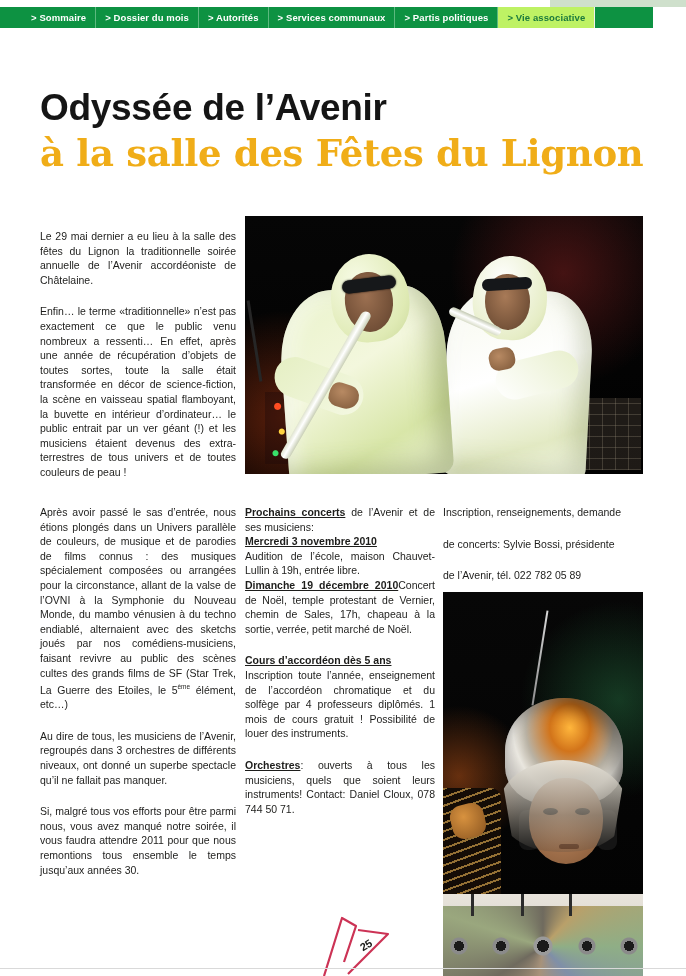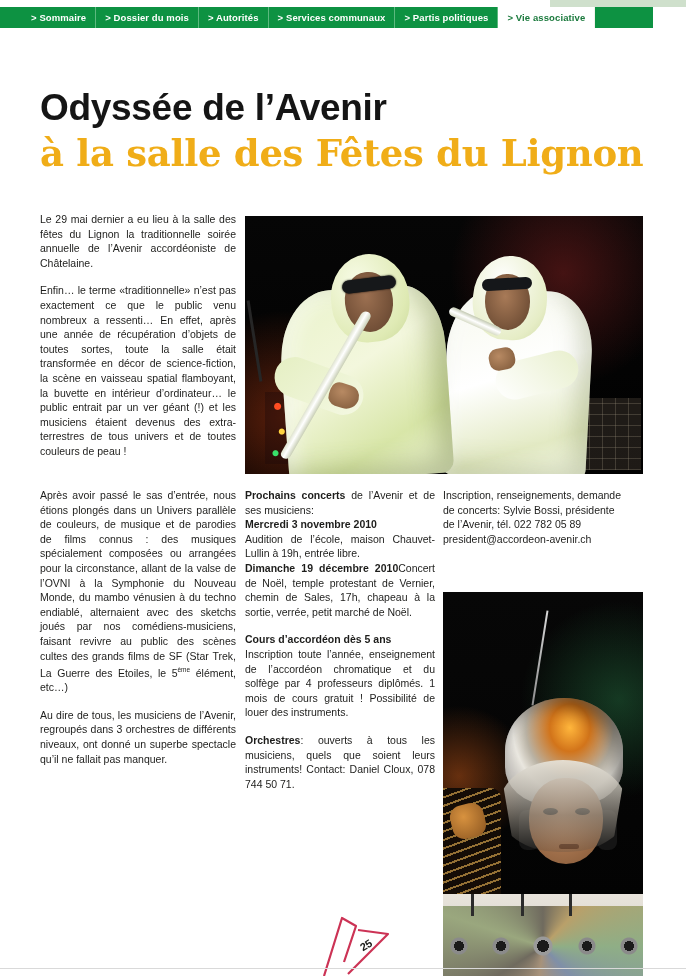--- a/index.html
+++ b/index.html
@@ -43,21 +43,21 @@
     padding: 0 9px 0 9px;
     font-size: 9.5px;
     font-weight: bold;
     color: #ffffff;
     white-space: nowrap;
     letter-spacing: 0.1px;
     border-right: 1px solid #5cb97f;
     line-height: 1;
   }
   .nav-item.active {
-    background: #ffffff;
+    background: #bef264;
     color: #1b7a3d;
     border-right: 1px solid #f2f2ed;
   }
   #topnav-tail {
     width: 58px;
     background: #0d9242;
   }
   #topnav-strip {
     position: absolute;
     left: 550px; top: 0;
@@ -89,24 +89,24 @@
   }
 
   
   .col {
     position: absolute;
     font-size: 10.5px;
     line-height: 14.6px;
     color: #1d1d1b;
     text-align: justify;
   }
-  .col p { margin: 0 0 13px 0; }
+  .col p { margin: 17px 0 13px 0; }
   .col p:last-child { margin-bottom: 0; }
   .lead b, .hd { font-weight: bold; }
-  .hd { display: inline; font-weight: bold; }
+  .hd { display: inline; font-weight: bold; text-decoration: underline; }
   sup { font-size: 6.5px; vertical-align: super; }
 
   #col1-top {
     left: 40px; top: 212px;
     width: 196px;
   }
   #col1-bottom {
     left: 40px; top: 488px;
     width: 196px;
   }
@@ -411,20 +411,21 @@
 </div>
 
 <div class="col" id="col1-top">
   <p>Le 29 mai dernier a eu lieu à la salle des fêtes du Lignon la traditionnelle soirée annuelle de l’Avenir accordéoniste de Châtelaine.</p>
   <p>Enfin… le terme «traditionnelle» n’est pas exactement ce que le public venu nombreux a ressenti… En effet, après une année de récupération d’objets de toutes sortes, toute la salle était transformée en décor de science-fiction, la scène en vaisseau spatial flamboyant, la buvette en intérieur d’ordinateur… le public entrait par un ver géant (!) et les musiciens étaient devenus des extra-terrestres de tous univers et de toutes couleurs de peau !</p>
 </div>
 
 <div class="col" id="col1-bottom">
   <p><span>Après avoir passé le sas d’entrée, nous étions plongés dans un Univers parallèle de couleurs, de musique et de parodies de films connus : des musiques spécialement composées ou arrangées pour la circonstance, allant de la valse de l’OVNI à la Symphonie du Nouveau Monde, du mambo vénusien à du techno endiablé, alternaient avec des sketchs joués par nos comédiens-musiciens, faisant revivre au public des scènes cultes des grands films de SF (Star Trek, La Guerre des Etoiles, le 5</span><sup>ème</sup><span> élément, etc…)</span></p>
   <p>Au dire de tous, les musiciens de l’Avenir, regroupés dans 3 orchestres de différents niveaux, ont donné un superbe spectacle qu’il ne fallait pas manquer.</p>
+  <p>Si, malgré tous vos efforts pour être parmi nous, vous avez manqué notre soirée, il vous faudra attendre 2011 pour que nous remontions tous ensemble le temps jusqu’aux années 30.</p>
 </div>
 
 <div class="col" id="col2">
   <p><span class="hd">Prochains concerts</span><span> de l’Avenir et de ses musiciens:</span><br><span class="hd">Mercredi 3 novembre 2010</span><br><span>Audition de l’école, maison Chauvet-Lullin à 19h, entrée libre.</span><br><span class="hd">Dimanche 19 décembre 2010</span><span>Concert de Noël, temple protestant de Vernier, chemin de Sales, 17h, chapeau à la sortie, verrée, petit marché de Noël.</span></p>
   <p><span class="hd">Cours d’accordéon dès 5 ans</span><br><span>Inscription toute l’année, enseignement de l’accordéon chromatique et du solfège par 4 professeurs diplômés. 1 mois de cours gratuit ! Possibilité de louer des instruments.</span></p>
   <p><span class="hd">Orchestres</span><span>: ouverts à tous les musiciens, quels que soient leurs instruments! Contact: Daniel Cloux, 078 744 50 71.</span></p>
 </div>
 
 <div class="col" id="col3">
   <p>Inscription, renseignements, demande</p>

